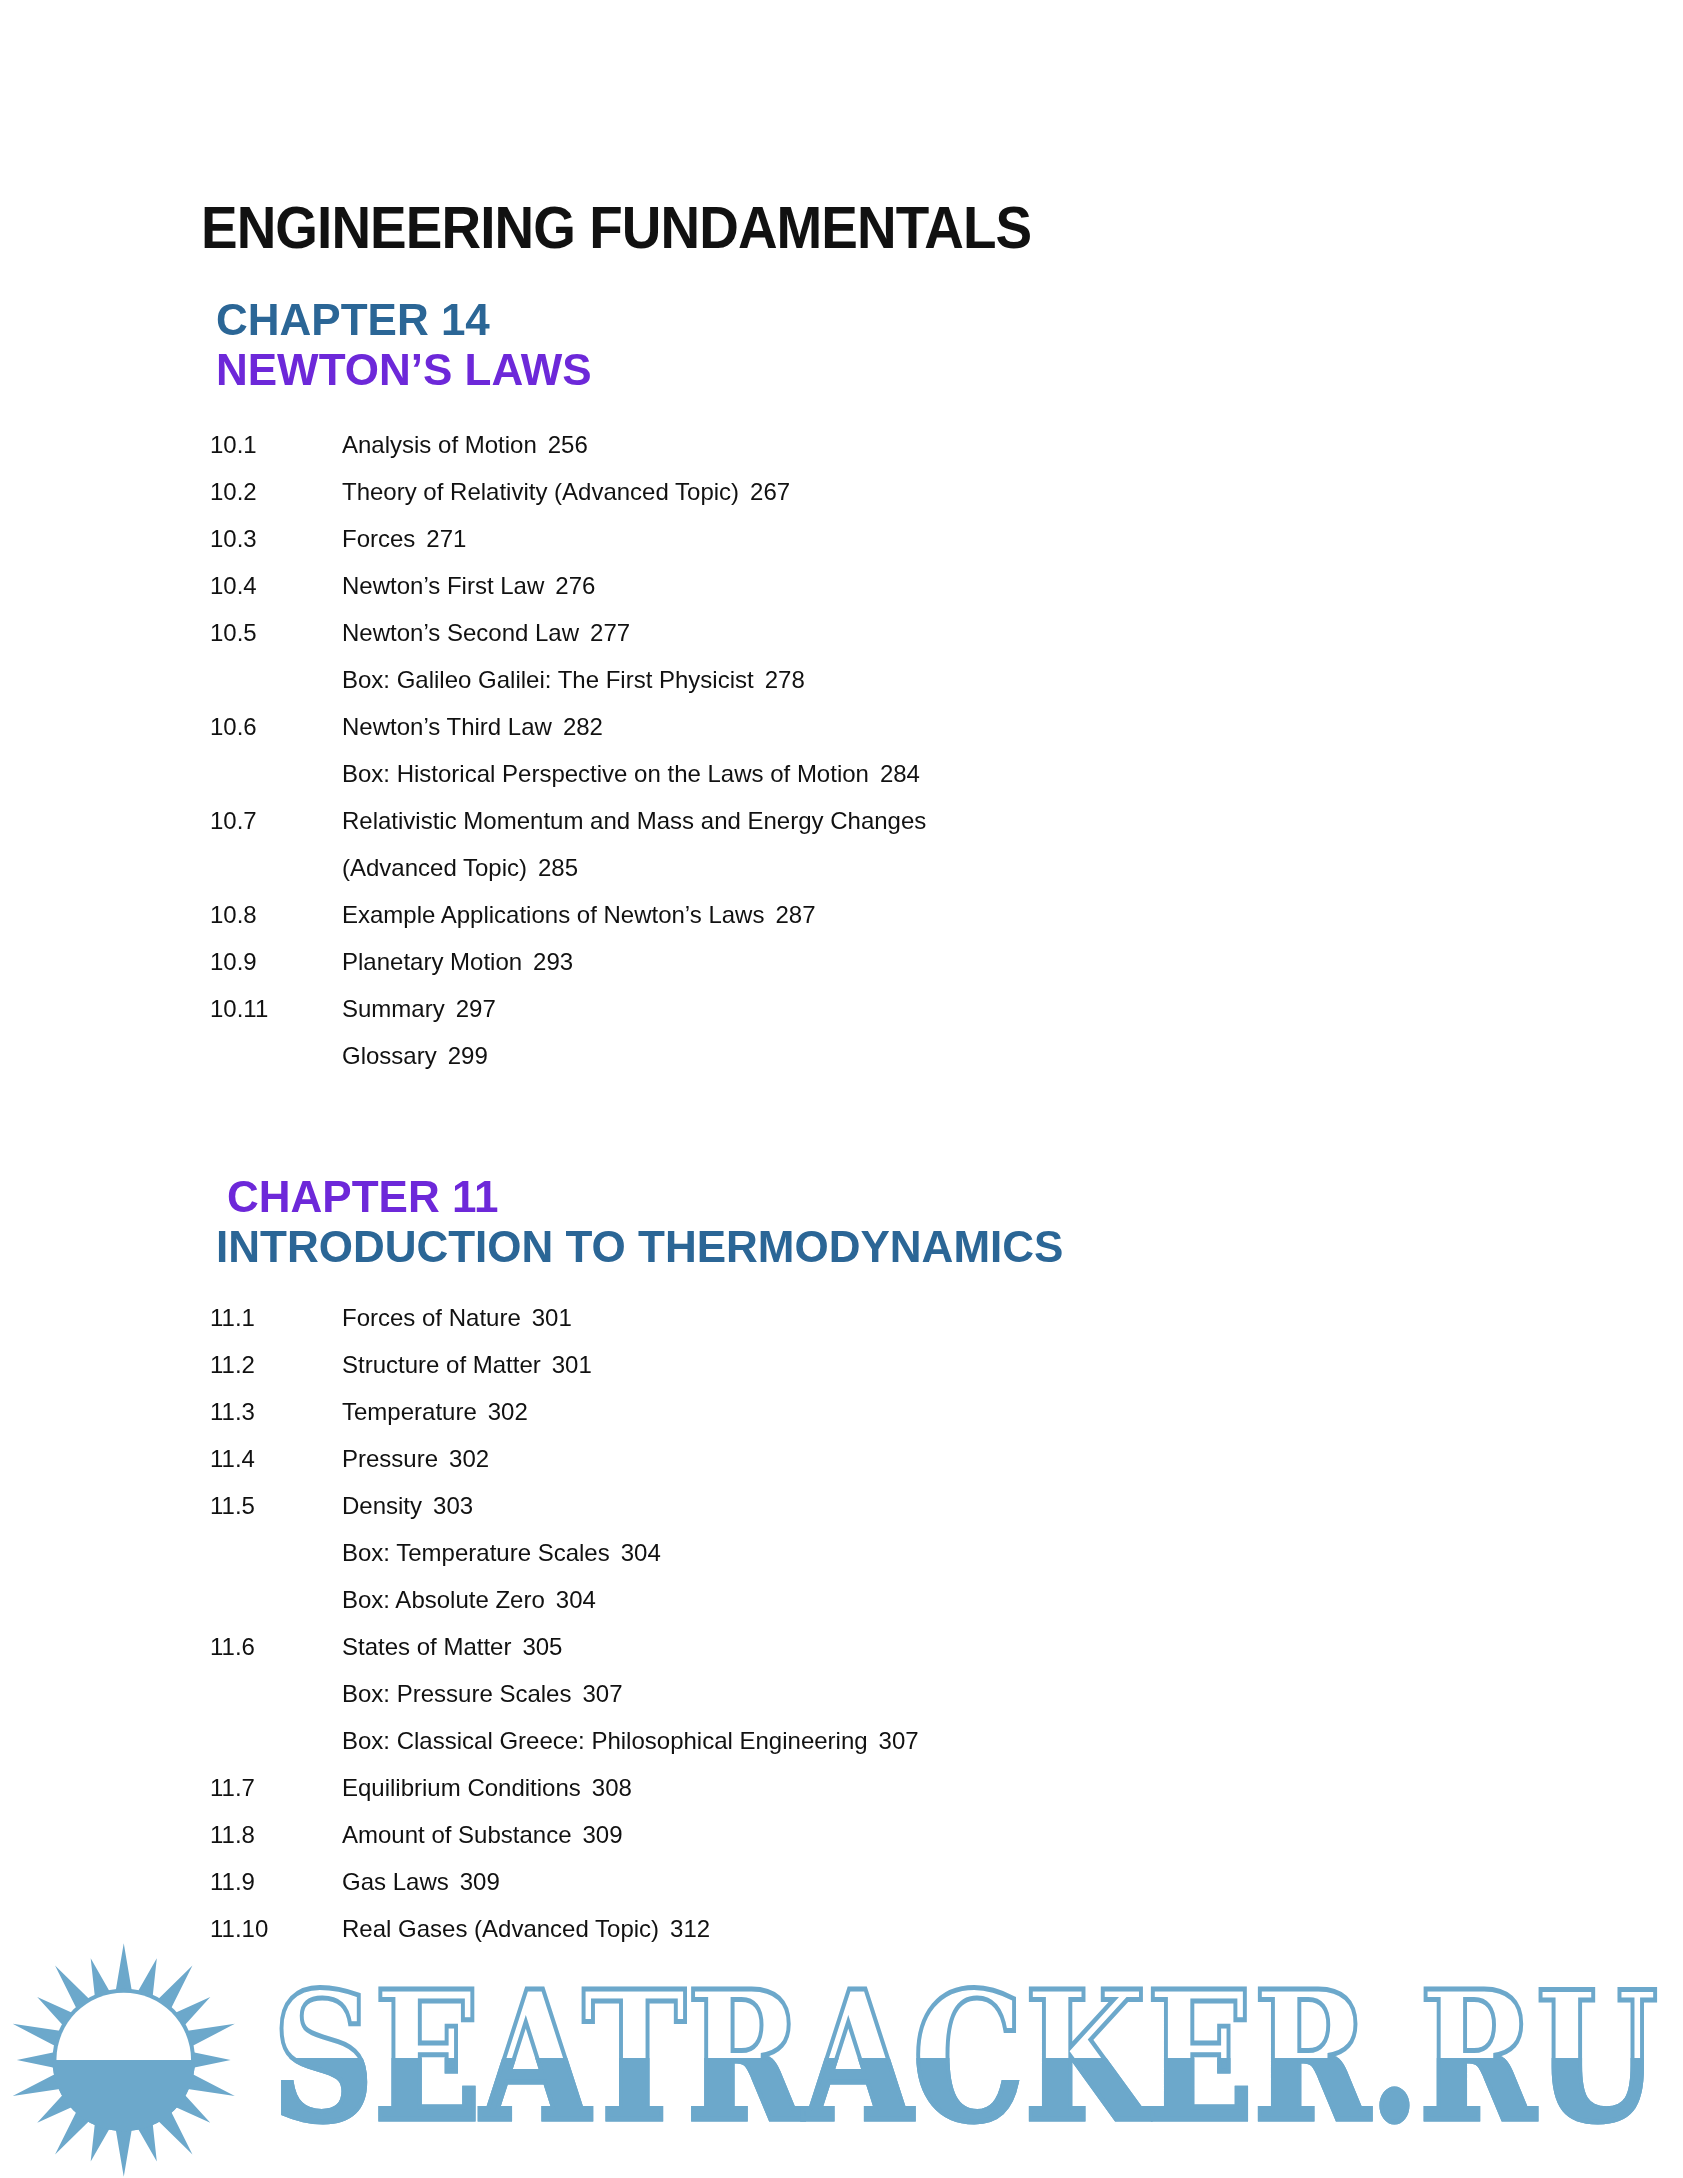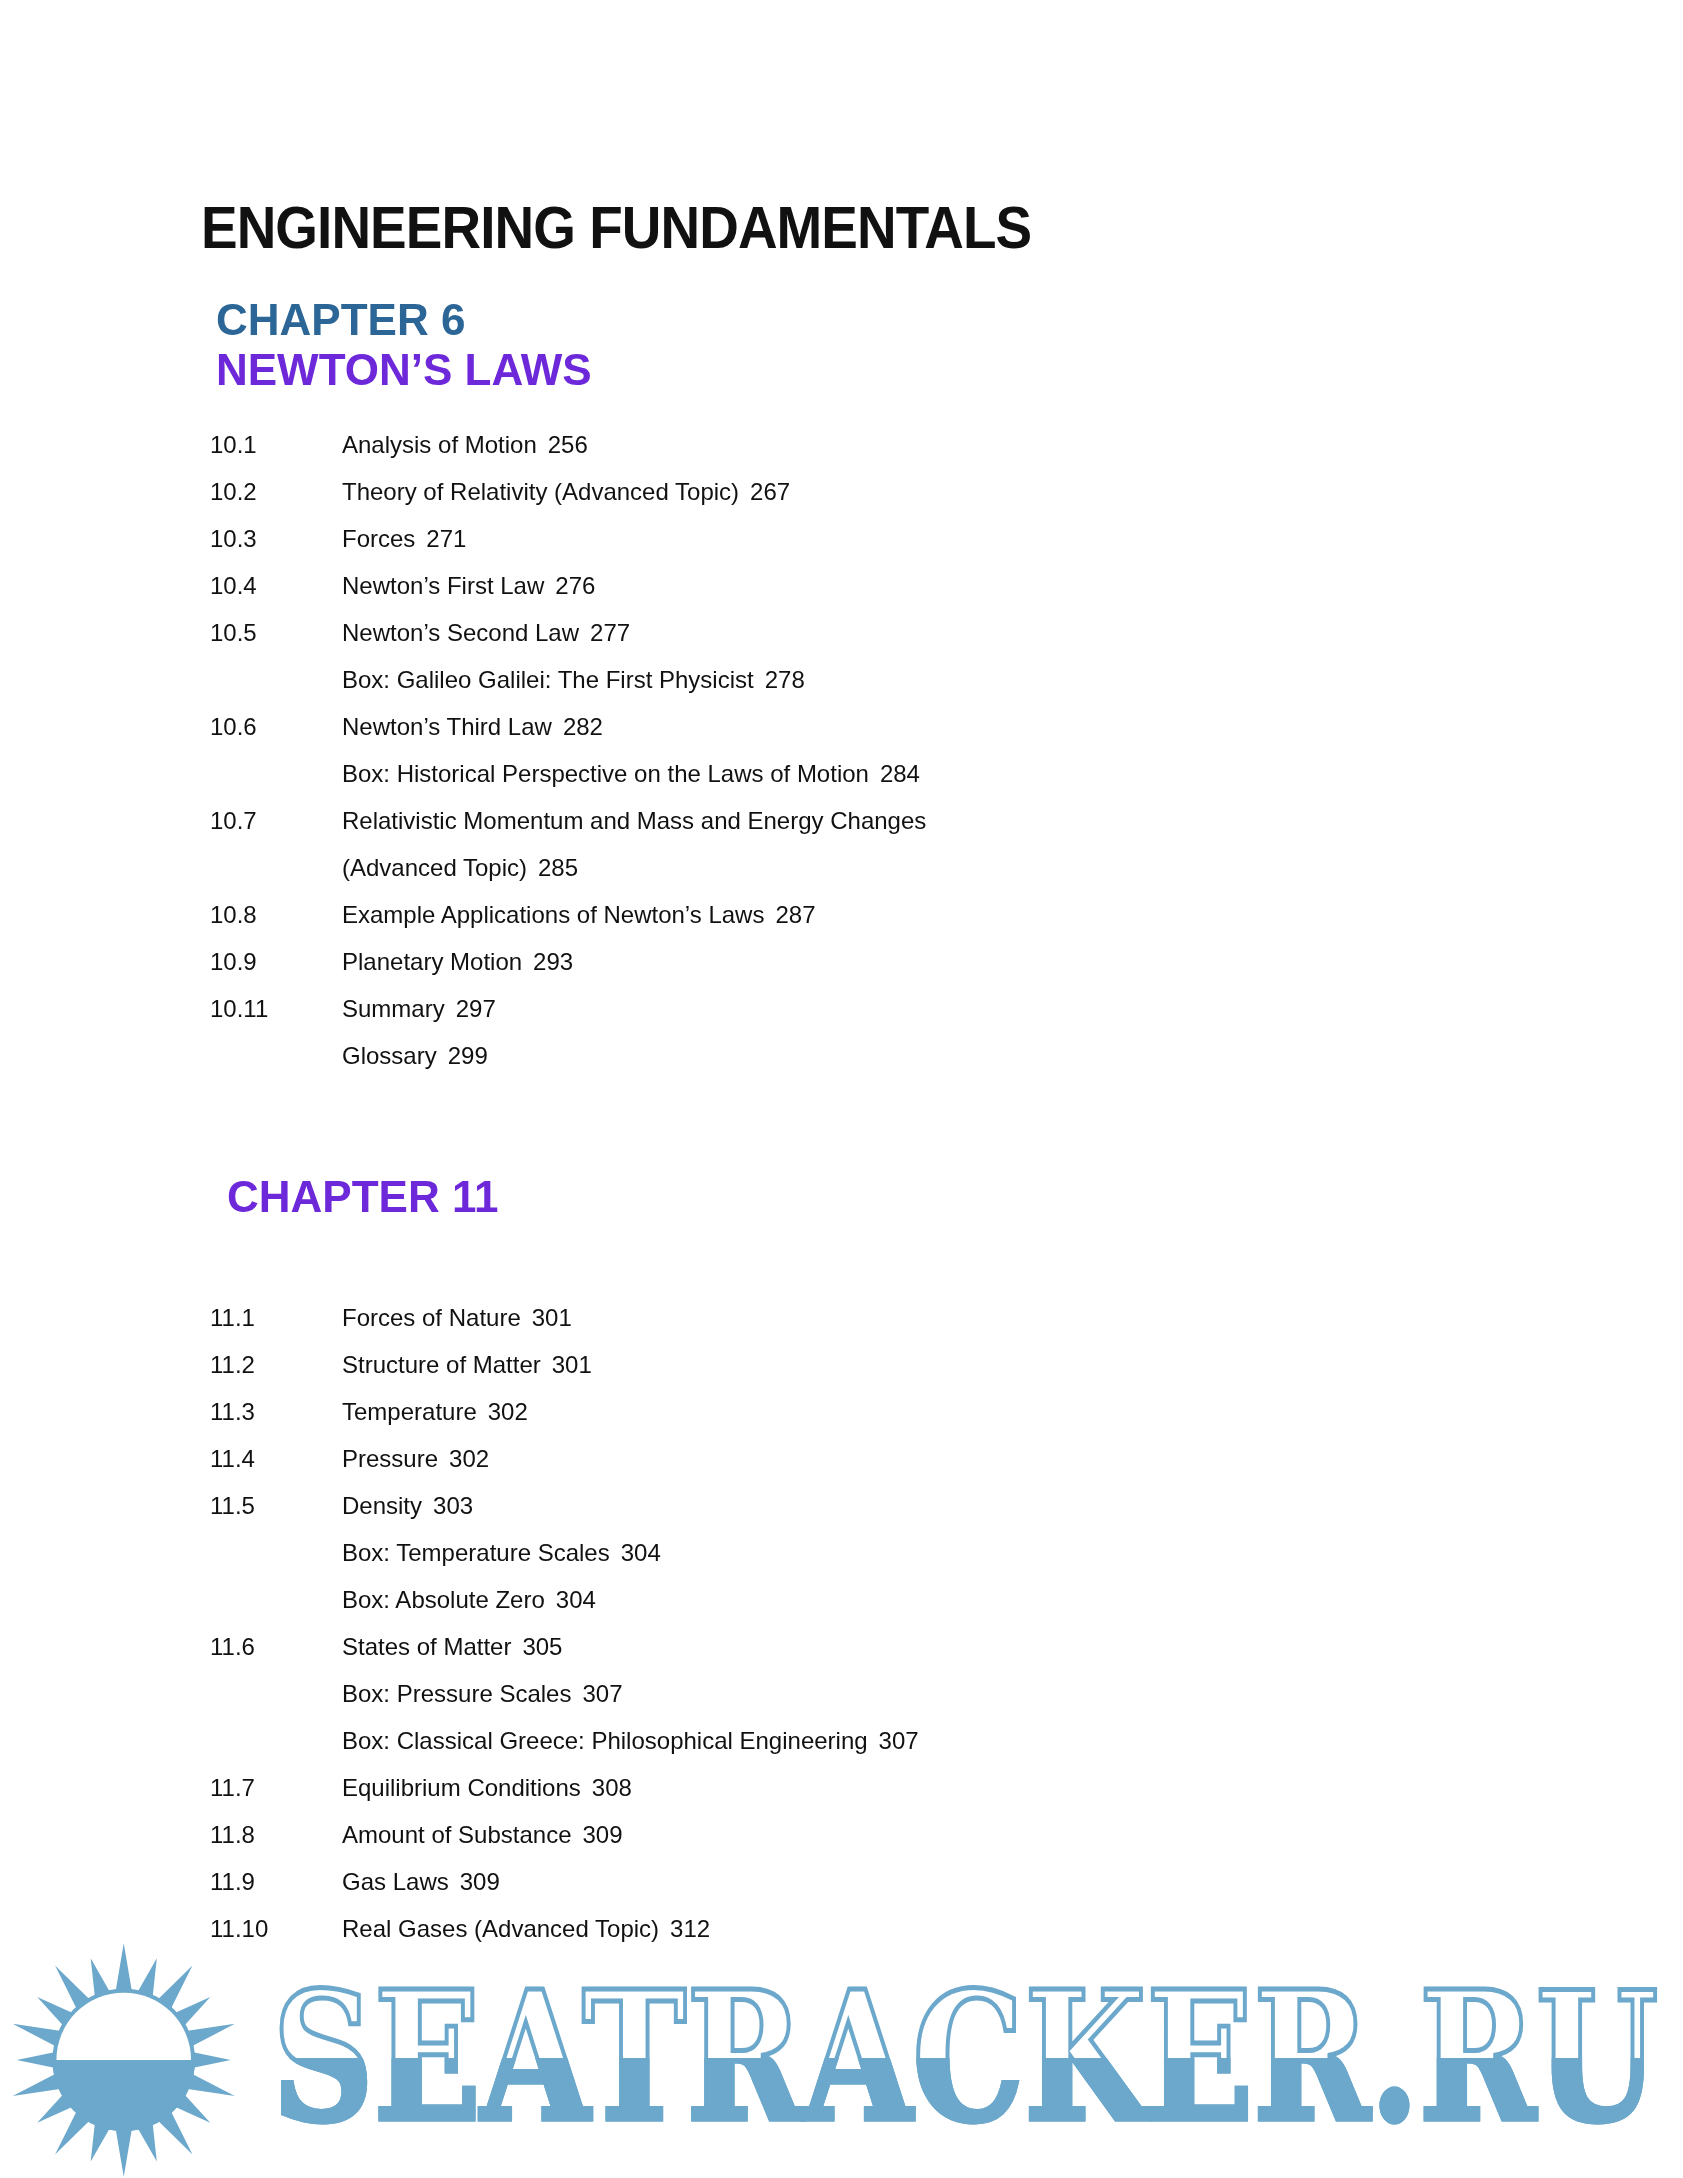--- a/index.html
+++ b/index.html
@@ -48,21 +48,21 @@
   }
 </style>
 </head>
 <body>
 
 <div class="page" style="color: rgb(17, 17, 17); padding-left: 35px;">
 
   <h1 class="book-title">ENGINEERING FUNDAMENTALS</h1>
 
   <div class="ch-head ch-head-0">
-    <div class="ch-label" style="color: rgb(43, 102, 150);">CHAPTER 6</div>
+    <div class="ch-label" style="color: rgb(43, 102, 150);">CHAPTER 14</div>
     <div class="ch-title" style="color: #6d28d9;">NEWTON’S LAWS</div>
   </div>
 
   <div class="toc-list toc-list-0">
   <div class="row">
     <span class="num">10.1</span>
     <span class="ttl">Analysis of Motion</span>
     <span class="pg">256</span>
   </div>
 
@@ -141,20 +141,21 @@
 
   <div class="row">
     <span class="num"></span>
     <span class="ttl">Glossary</span>
     <span class="pg">299</span>
   </div>
 </div>
 
   <div class="ch-head ch-head-1">
     <div class="ch-label" style="color: #6d28d9; margin-left: 11px;">CHAPTER 11</div>
+    <div class="ch-title" style="color: rgb(43, 102, 150);">INTRODUCTION TO THERMODYNAMICS</div>
   </div>
 
   <div class="toc-list toc-list-1">
   <div class="row">
     <span class="num">11.1</span>
     <span class="ttl">Forces of Nature</span>
     <span class="pg">301</span>
   </div>
 
   <div class="row">

